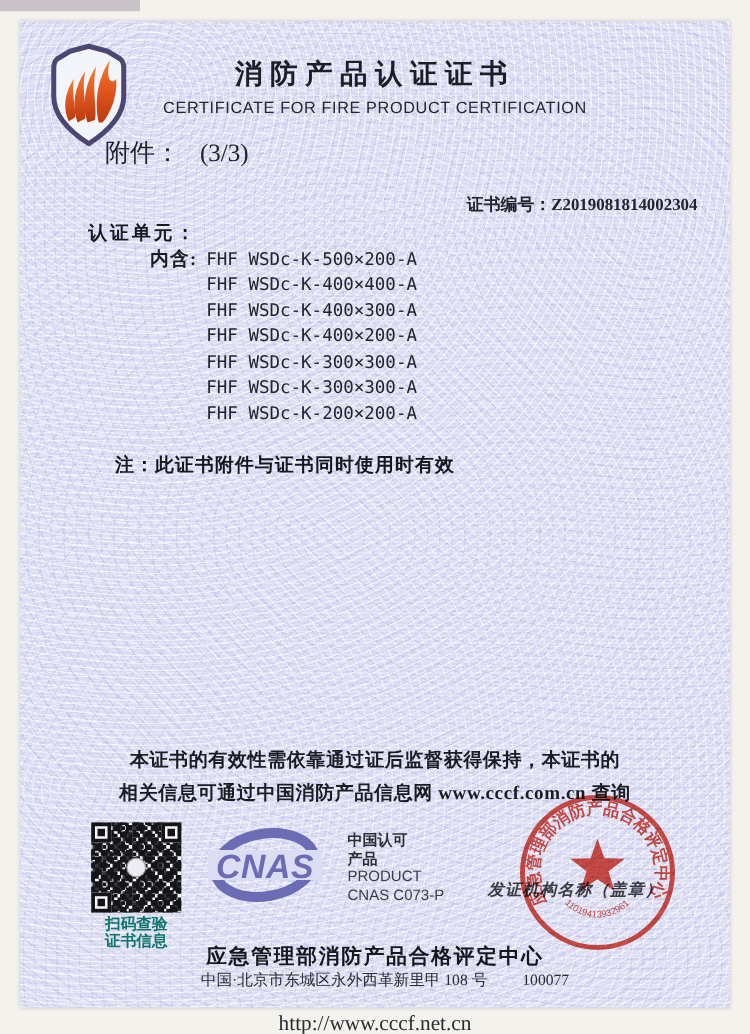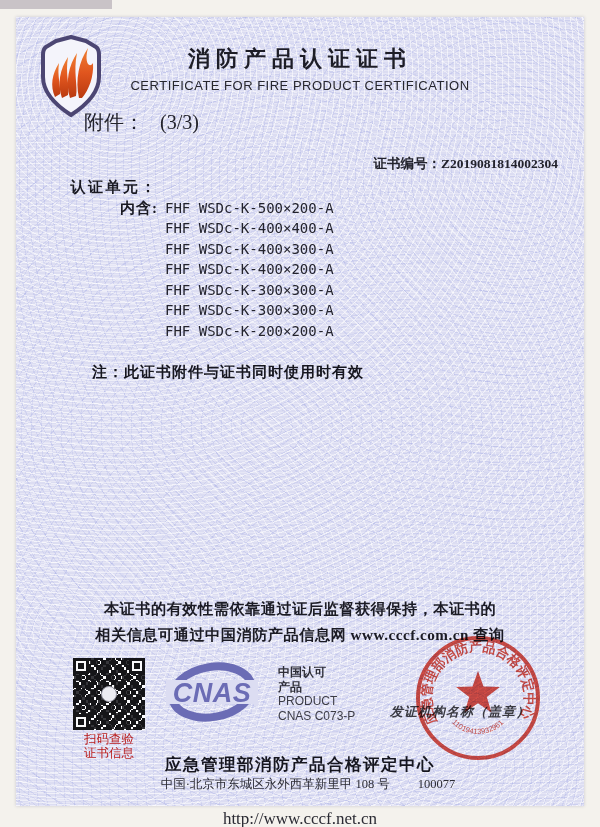--- a/index.html
+++ b/index.html
@@ -53,21 +53,21 @@
       repeating-conic-gradient(#151518 0 25%, transparent 0 50%),
       repeating-conic-gradient(rgba(20,20,24,.85) 0 25%, transparent 0 50%);
     background-size:6px 6px,10px 10px,16px 16px;
     background-position:0 0,3px 2px,1px 7px;
   }
   .finder{position:absolute;width:16px;height:16px;background:#fafafc;border:3px solid #151518;box-sizing:border-box;}
   .finder::after{content:"";position:absolute;left:2px;top:2px;width:6px;height:6px;background:#151518;}
   .finder.tl{left:0;top:0;} .finder.tr{right:0;top:0;} .finder.bl{left:0;bottom:0;}
   .qr-logo{position:absolute;left:28px;top:28px;width:16px;height:16px;border-radius:50%;
     background:#ececf2;border:1px solid #9a9aa6;box-sizing:border-box;}
-  .qr-cap{left:44px;top:716px;width:98px;text-align:center;font-size:12.5px;line-height:13.5px;color:#b91c1c;}
+  .qr-cap{left:44px;top:716px;width:98px;text-align:center;font-size:12.5px;line-height:13.5px;color:#0f766e;font-weight:bold;}
 
   .cnas-logo{left:150px;top:645px;}
   .cnas-text{left:262px;top:648px;font-size:12px;line-height:14.5px;color:#2e2e38;}
   .cnas-text .zh{font-weight:600;}
   .cnas-text .en{font-family:"Liberation Sans","DejaVu Sans",sans-serif;color:#3c3c46;}
 
   .stamp{left:392px;top:611px;mix-blend-mode:multiply;opacity:.88;}
   .issuer{left:374px;top:686px;width:190px;font-size:13px;letter-spacing:1px;color:#3a3a42;
     font-style:italic;font-weight:600;}
 

